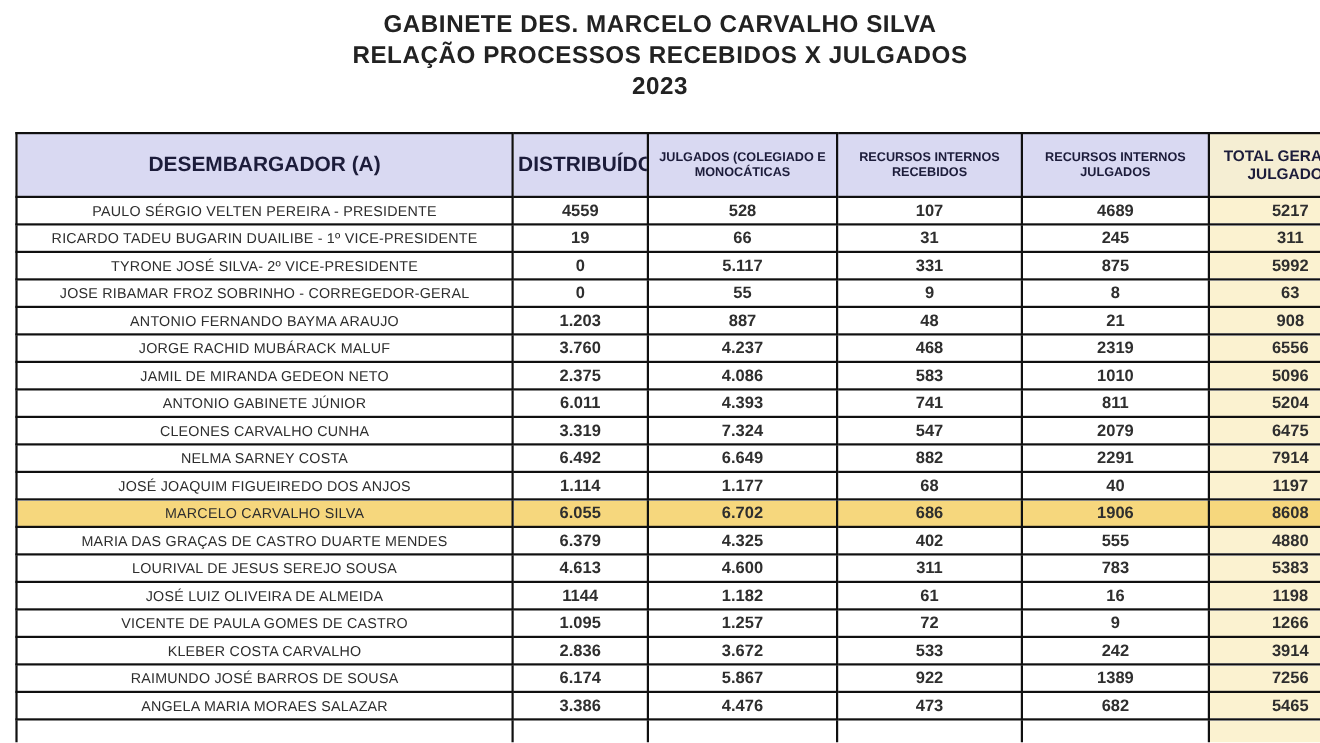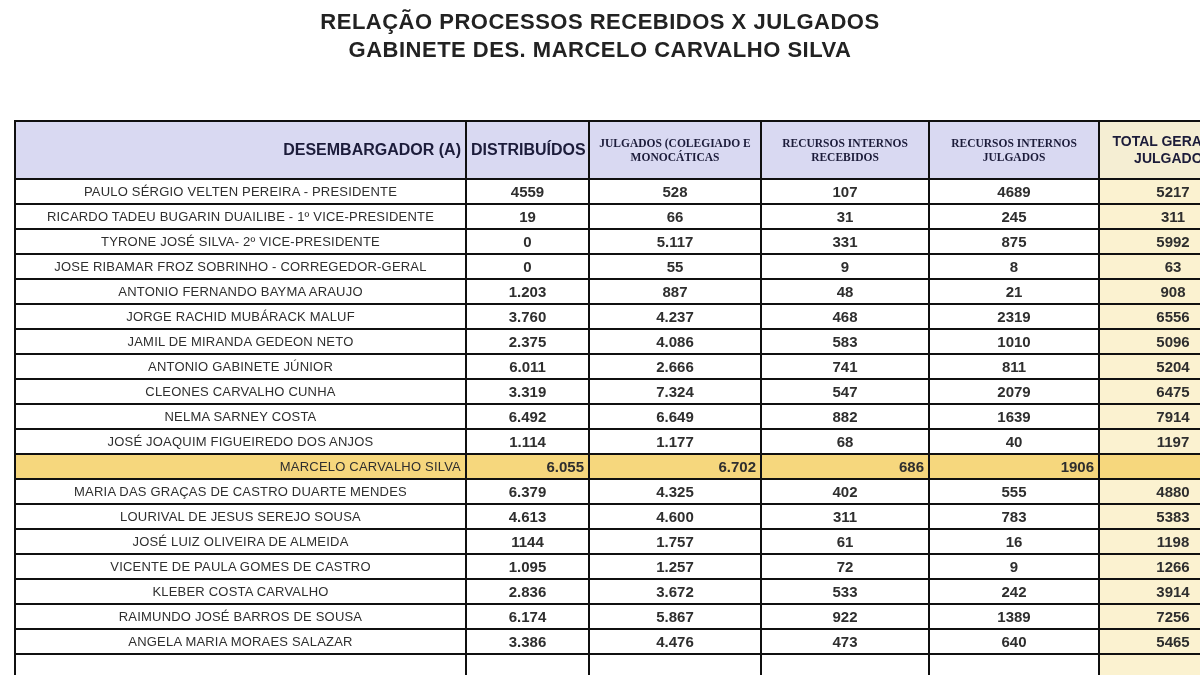--- a/index.html
+++ b/index.html
@@ -38,41 +38,42 @@
   th.col-dist   { width:113px; }
   th.col-julg   { width:162px; }
   th.col-rec    { width:158px; }
   th.col-recj   { width:160px; }
   th.col-total  { width:138px; }
   .report-table th {
     background:var(--header_bg,#d9d9f2);
     color:var(--header_text,#1c1c3a);
     font-weight:bold;
   }
-  th.col-name, th.col-dist { font-size:16px;text-align:right; }
-  th.col-julg, th.col-rec, th.col-recj { font-size:11.5px; white-space:normal; line-height:14px;font-family:Liberation Serif, serif; }
+  th.col-name, th.col-dist { font-size:19px; }
+  th.col-julg, th.col-rec, th.col-recj { font-size:11.5px; white-space:normal; line-height:14px; }
   th.col-total { font-size:14px; white-space:normal; line-height:17px; background:var(--header_total_bg,#f5eed3); }
   td.cell-name {
     font-size:13px; font-weight:normal; color:var(--body_text,#2e2e2e); letter-spacing:0.2px;
   }
   td.cell-num {
     font-size:15px; font-weight:600; color:var(--body_text,#2e2e2e);
   }
   td.cell-total { background:var(--total_col_bg,#fbf2d0); }
-  tr.highlight td { background:var(--highlight_bg,#f6d77d);text-align:right; }
+  tr.highlight td { background:var(--highlight_bg,#f6d77d); }
   tr.highlight td.cell-total { background:var(--highlight_bg,#f6d77d); }
 </style>
 </head>
 <body>
 
 <div class="page">
 
   <div class="title-block">
+    <div class="title-line">GABINETE DES. MARCELO CARVALHO SILVA</div>
     <div class="title-line">RELAÇÃO PROCESSOS RECEBIDOS X JULGADOS</div>
-    <div class="title-line">GABINETE DES. MARCELO CARVALHO SILVA</div>
+    <div class="title-line">2023</div>
   </div>
 
   <table class="report-table">
     <thead>
       <tr>
         <th class="col-name">DESEMBARGADOR (A)</th>
         <th class="col-dist">DISTRIBUÍDOS</th>
         <th class="col-julg">JULGADOS (COLEGIADO E MONOCÁTICAS</th>
         <th class="col-rec">RECURSOS INTERNOS RECEBIDOS</th>
         <th class="col-recj">RECURSOS INTERNOS JULGADOS</th>
@@ -132,39 +133,39 @@
       <td class="cell-name">JAMIL DE MIRANDA GEDEON NETO</td>
       <td class="cell-num">2.375</td>
       <td class="cell-num">4.086</td>
       <td class="cell-num">583</td>
       <td class="cell-num">1010</td>
       <td class="cell-num cell-total">5096</td>
     </tr>
         <tr>
       <td class="cell-name">ANTONIO GABINETE JÚNIOR</td>
       <td class="cell-num">6.011</td>
-      <td class="cell-num">2.666</td>
+      <td class="cell-num">4.393</td>
       <td class="cell-num">741</td>
       <td class="cell-num">811</td>
       <td class="cell-num cell-total">5204</td>
     </tr>
         <tr>
       <td class="cell-name">CLEONES CARVALHO CUNHA</td>
       <td class="cell-num">3.319</td>
       <td class="cell-num">7.324</td>
       <td class="cell-num">547</td>
       <td class="cell-num">2079</td>
       <td class="cell-num cell-total">6475</td>
     </tr>
         <tr>
       <td class="cell-name">NELMA SARNEY COSTA</td>
       <td class="cell-num">6.492</td>
       <td class="cell-num">6.649</td>
       <td class="cell-num">882</td>
-      <td class="cell-num">1639</td>
+      <td class="cell-num">2291</td>
       <td class="cell-num cell-total">7914</td>
     </tr>
         <tr>
       <td class="cell-name">JOSÉ JOAQUIM FIGUEIREDO DOS ANJOS</td>
       <td class="cell-num">1.114</td>
       <td class="cell-num">1.177</td>
       <td class="cell-num">68</td>
       <td class="cell-num">40</td>
       <td class="cell-num cell-total">1197</td>
     </tr>
@@ -188,21 +189,21 @@
       <td class="cell-name">LOURIVAL DE JESUS SEREJO SOUSA</td>
       <td class="cell-num">4.613</td>
       <td class="cell-num">4.600</td>
       <td class="cell-num">311</td>
       <td class="cell-num">783</td>
       <td class="cell-num cell-total">5383</td>
     </tr>
         <tr>
       <td class="cell-name">JOSÉ LUIZ OLIVEIRA DE ALMEIDA</td>
       <td class="cell-num">1144</td>
-      <td class="cell-num">1.757</td>
+      <td class="cell-num">1.182</td>
       <td class="cell-num">61</td>
       <td class="cell-num">16</td>
       <td class="cell-num cell-total">1198</td>
     </tr>
         <tr>
       <td class="cell-name">VICENTE DE PAULA GOMES DE CASTRO</td>
       <td class="cell-num">1.095</td>
       <td class="cell-num">1.257</td>
       <td class="cell-num">72</td>
       <td class="cell-num">9</td>
@@ -222,21 +223,21 @@
       <td class="cell-num">5.867</td>
       <td class="cell-num">922</td>
       <td class="cell-num">1389</td>
       <td class="cell-num cell-total">7256</td>
     </tr>
         <tr>
       <td class="cell-name">ANGELA MARIA MORAES SALAZAR</td>
       <td class="cell-num">3.386</td>
       <td class="cell-num">4.476</td>
       <td class="cell-num">473</td>
-      <td class="cell-num">640</td>
+      <td class="cell-num">682</td>
       <td class="cell-num cell-total">5465</td>
     </tr>
         <tr class="clipped">
       <td class="cell-name"></td>
       <td class="cell-num"></td>
       <td class="cell-num"></td>
       <td class="cell-num"></td>
       <td class="cell-num"></td>
       <td class="cell-num cell-total"></td>
     </tr>

